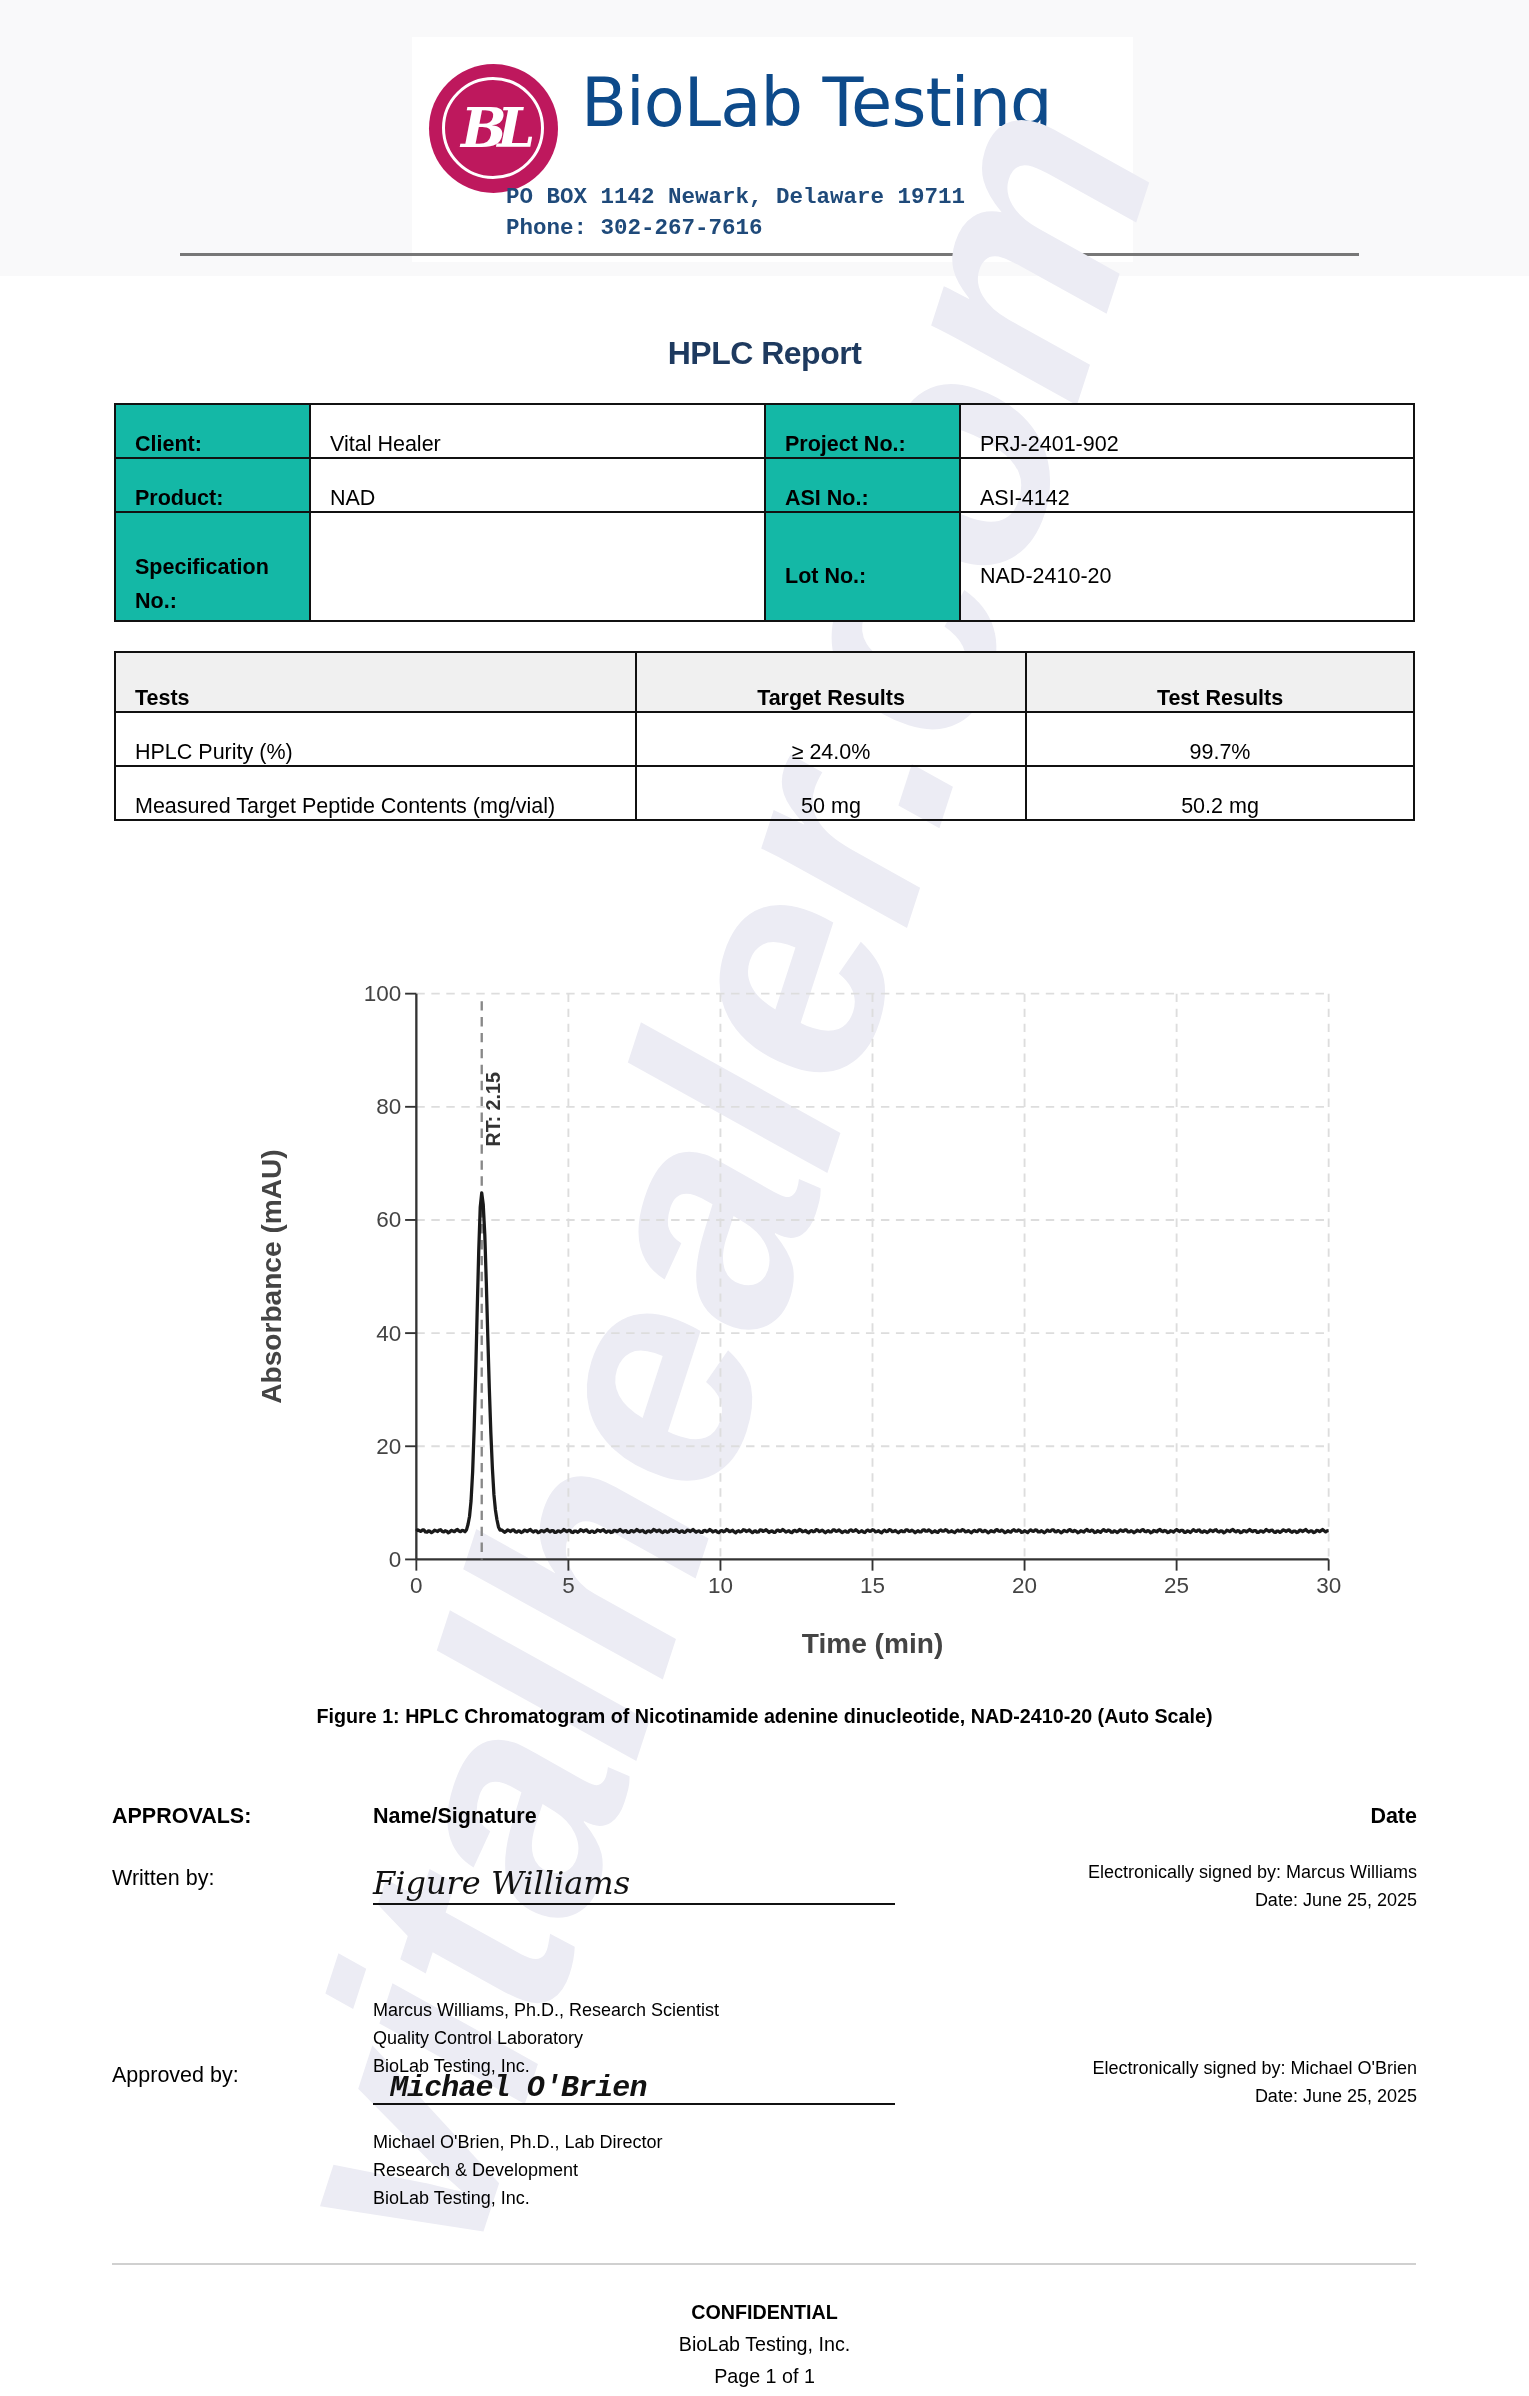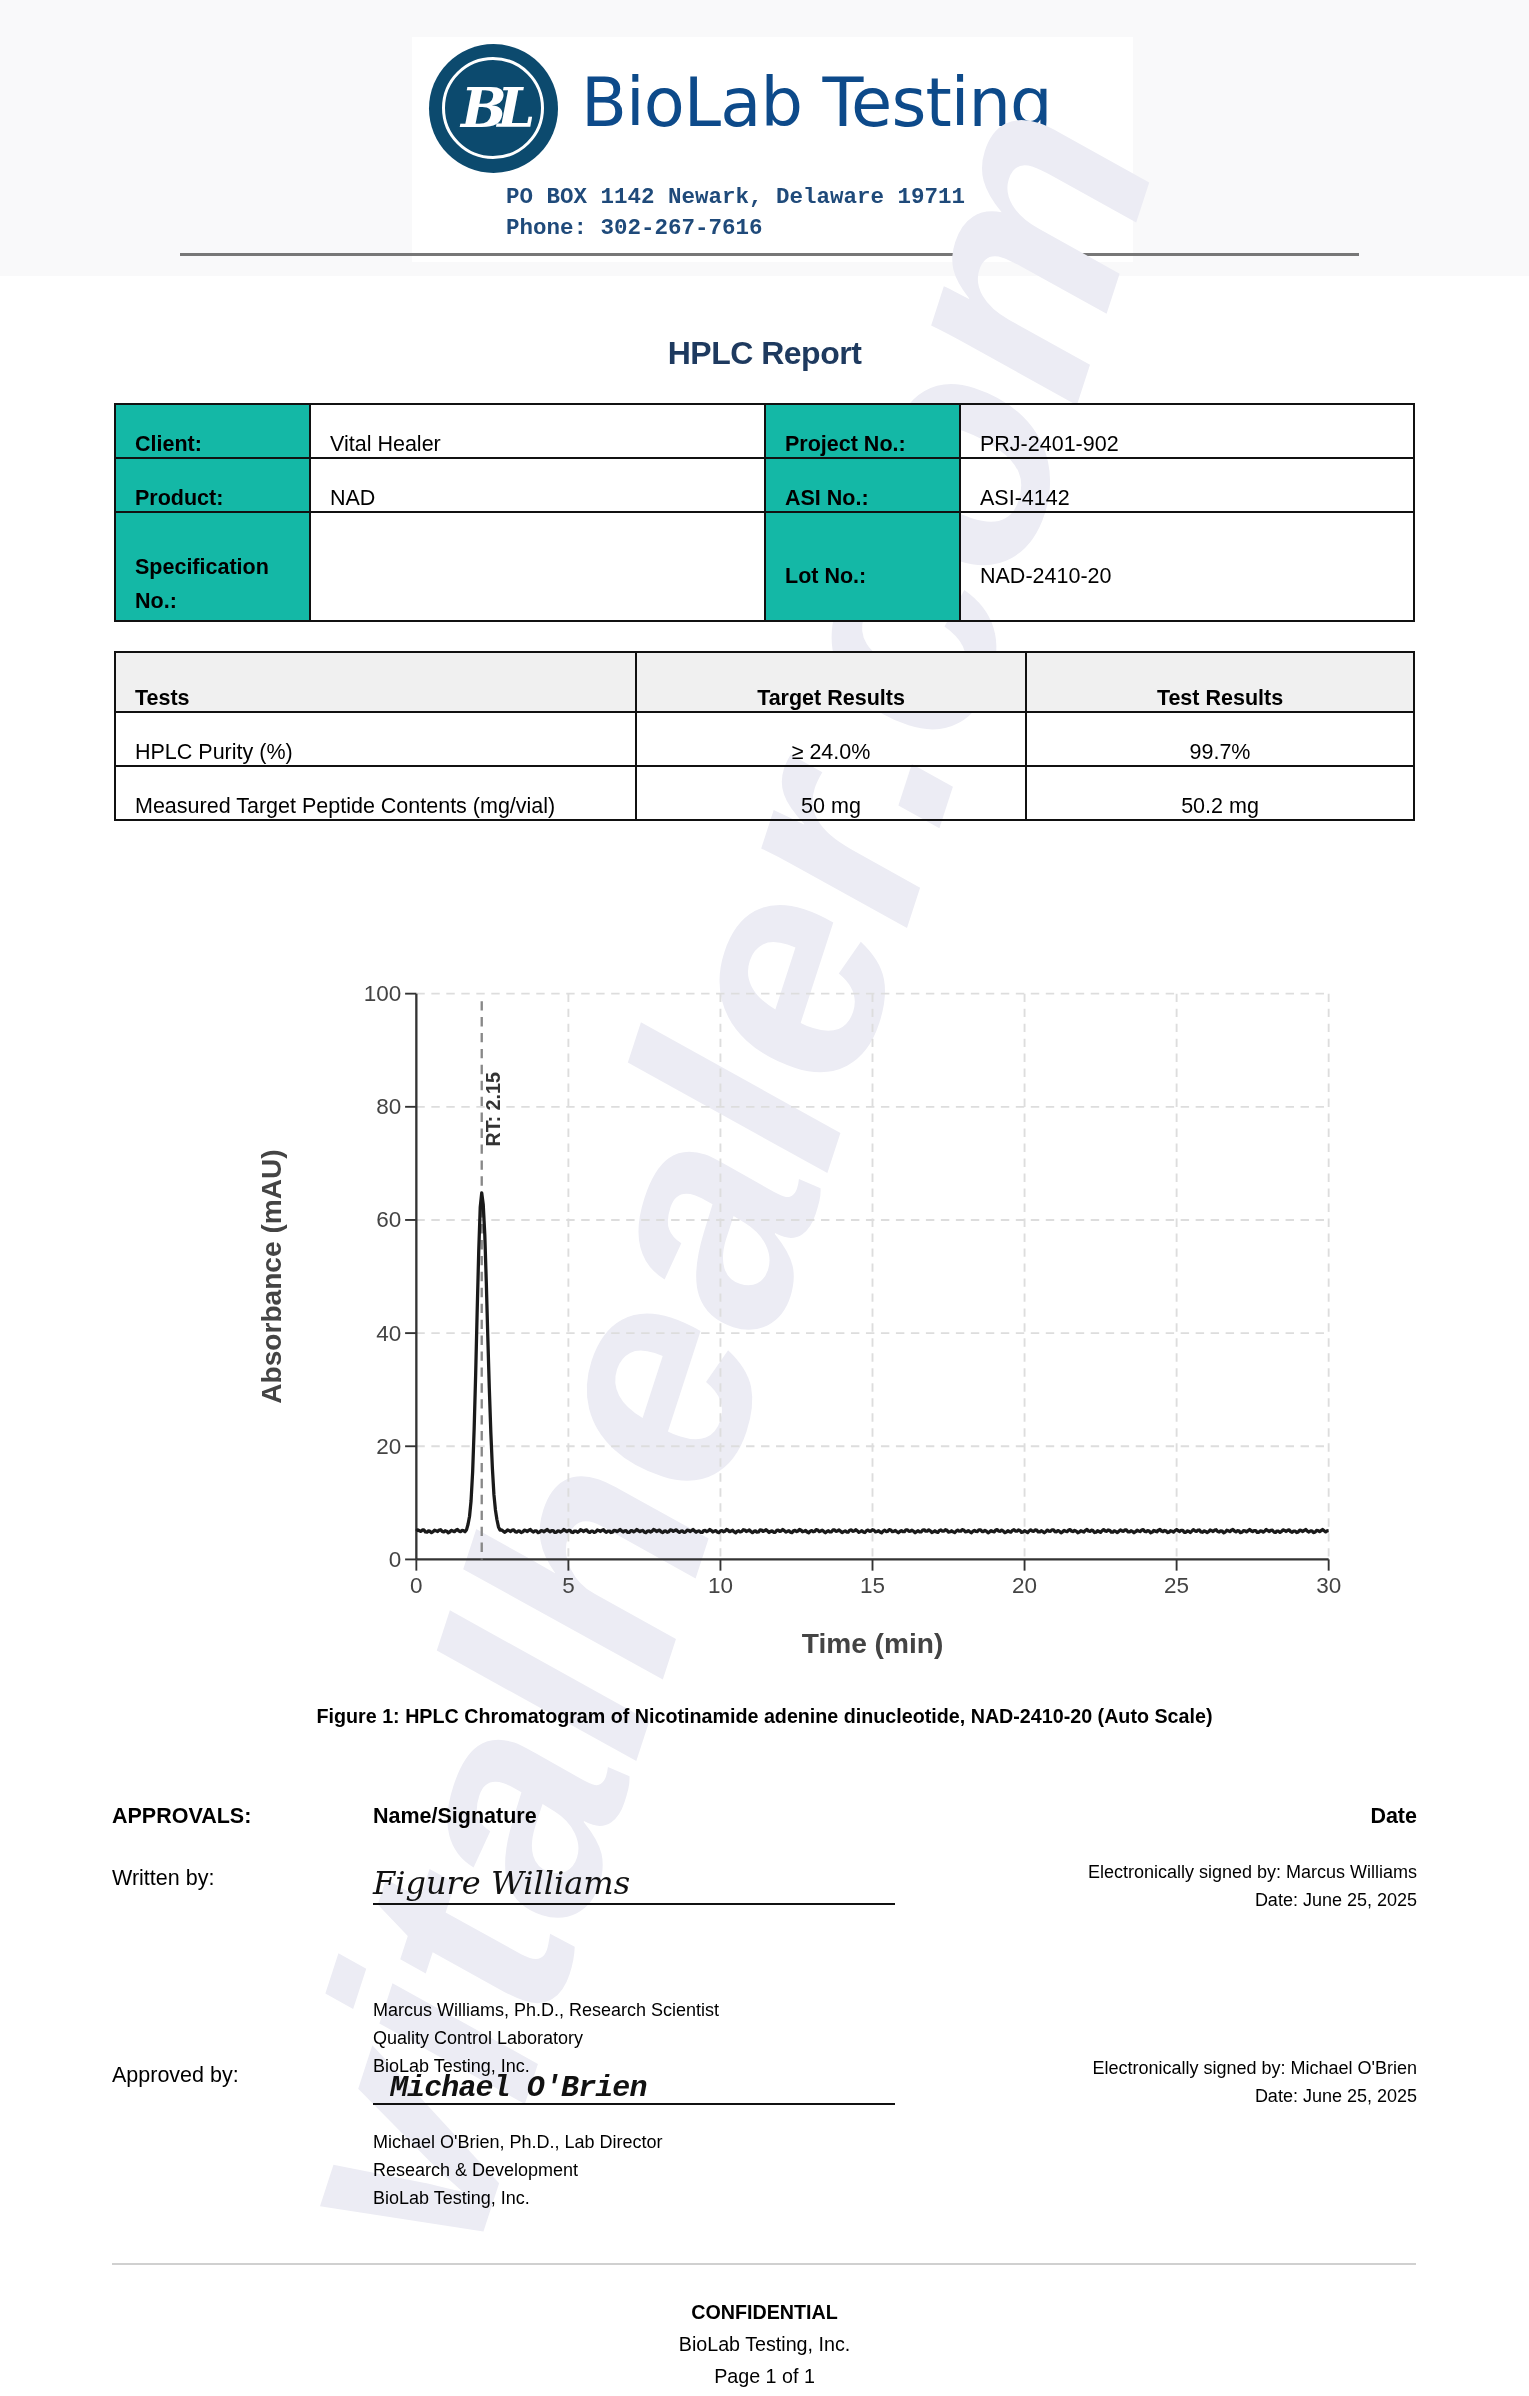--- a/index.html
+++ b/index.html
@@ -1,19 +1,19 @@
 <!DOCTYPE html>
 <html style="font-size:15px"><head>
 <meta charset="utf-8">
 <style>
   html,body{margin:0;padding:0;}
   body{width:1529px;height:2397px;position:relative;background:#fff;font-family:"Liberation Sans",sans-serif;color:#000;overflow:hidden;}
   .header-band{position:absolute;left:0;top:0;width:1529px;height:276px;background:#f9f9fa;}
   .logo-block{position:absolute;left:412px;top:37px;width:721px;height:225px;background:#fff;}
-  .logo-circle{position:absolute;left:429px;top:44px;width:129px;height:129px;border-radius:50%;background:#0c4a6e;}
+  .logo-circle{position:absolute;left:429px;top:64px;width:129px;height:129px;border-radius:50%;background:#be185d;}
   .logo-circle-inner{position:absolute;left:13px;top:13px;width:96px;height:96px;border-radius:50%;border:3.7px solid #fff;}
   .logo-mono{position:absolute;left:0;top:0;width:129px;height:129px;line-height:129px;text-align:center;color:#fff;font-family:"DejaVu Serif",serif;font-style:italic;font-weight:bold;font-size:54px;letter-spacing:-9.4px;}
   .logo-name{position:absolute;left:581px;top:64px;font-family:"DejaVu Sans",sans-serif;font-size:67px;color:#0d4a8a;letter-spacing:-0.9px;}
   .addr{position:absolute;left:506px;width:656px;text-align:left;font-family:"Liberation Mono",monospace;font-weight:bold;color:#1f4a7a;font-size:22.5px;}
   .addr1{top:184px;} .addr2{top:215px;}
   .header-rule{position:absolute;left:180px;top:253px;width:1179px;height:2.8px;background:#777;}
   .title{position:absolute;left:0;width:1529px;top:335px;text-align:center;font-size:32px;font-weight:bold;color:#1e3a5f;letter-spacing:-0.5px;}
   table.grid{position:absolute;border-collapse:collapse;font-size:21.5px;}
   table.grid td{border:2.8px solid #111;padding:0 19px;vertical-align:bottom;}
   .info{left:114px;top:403px;width:1301px;}

